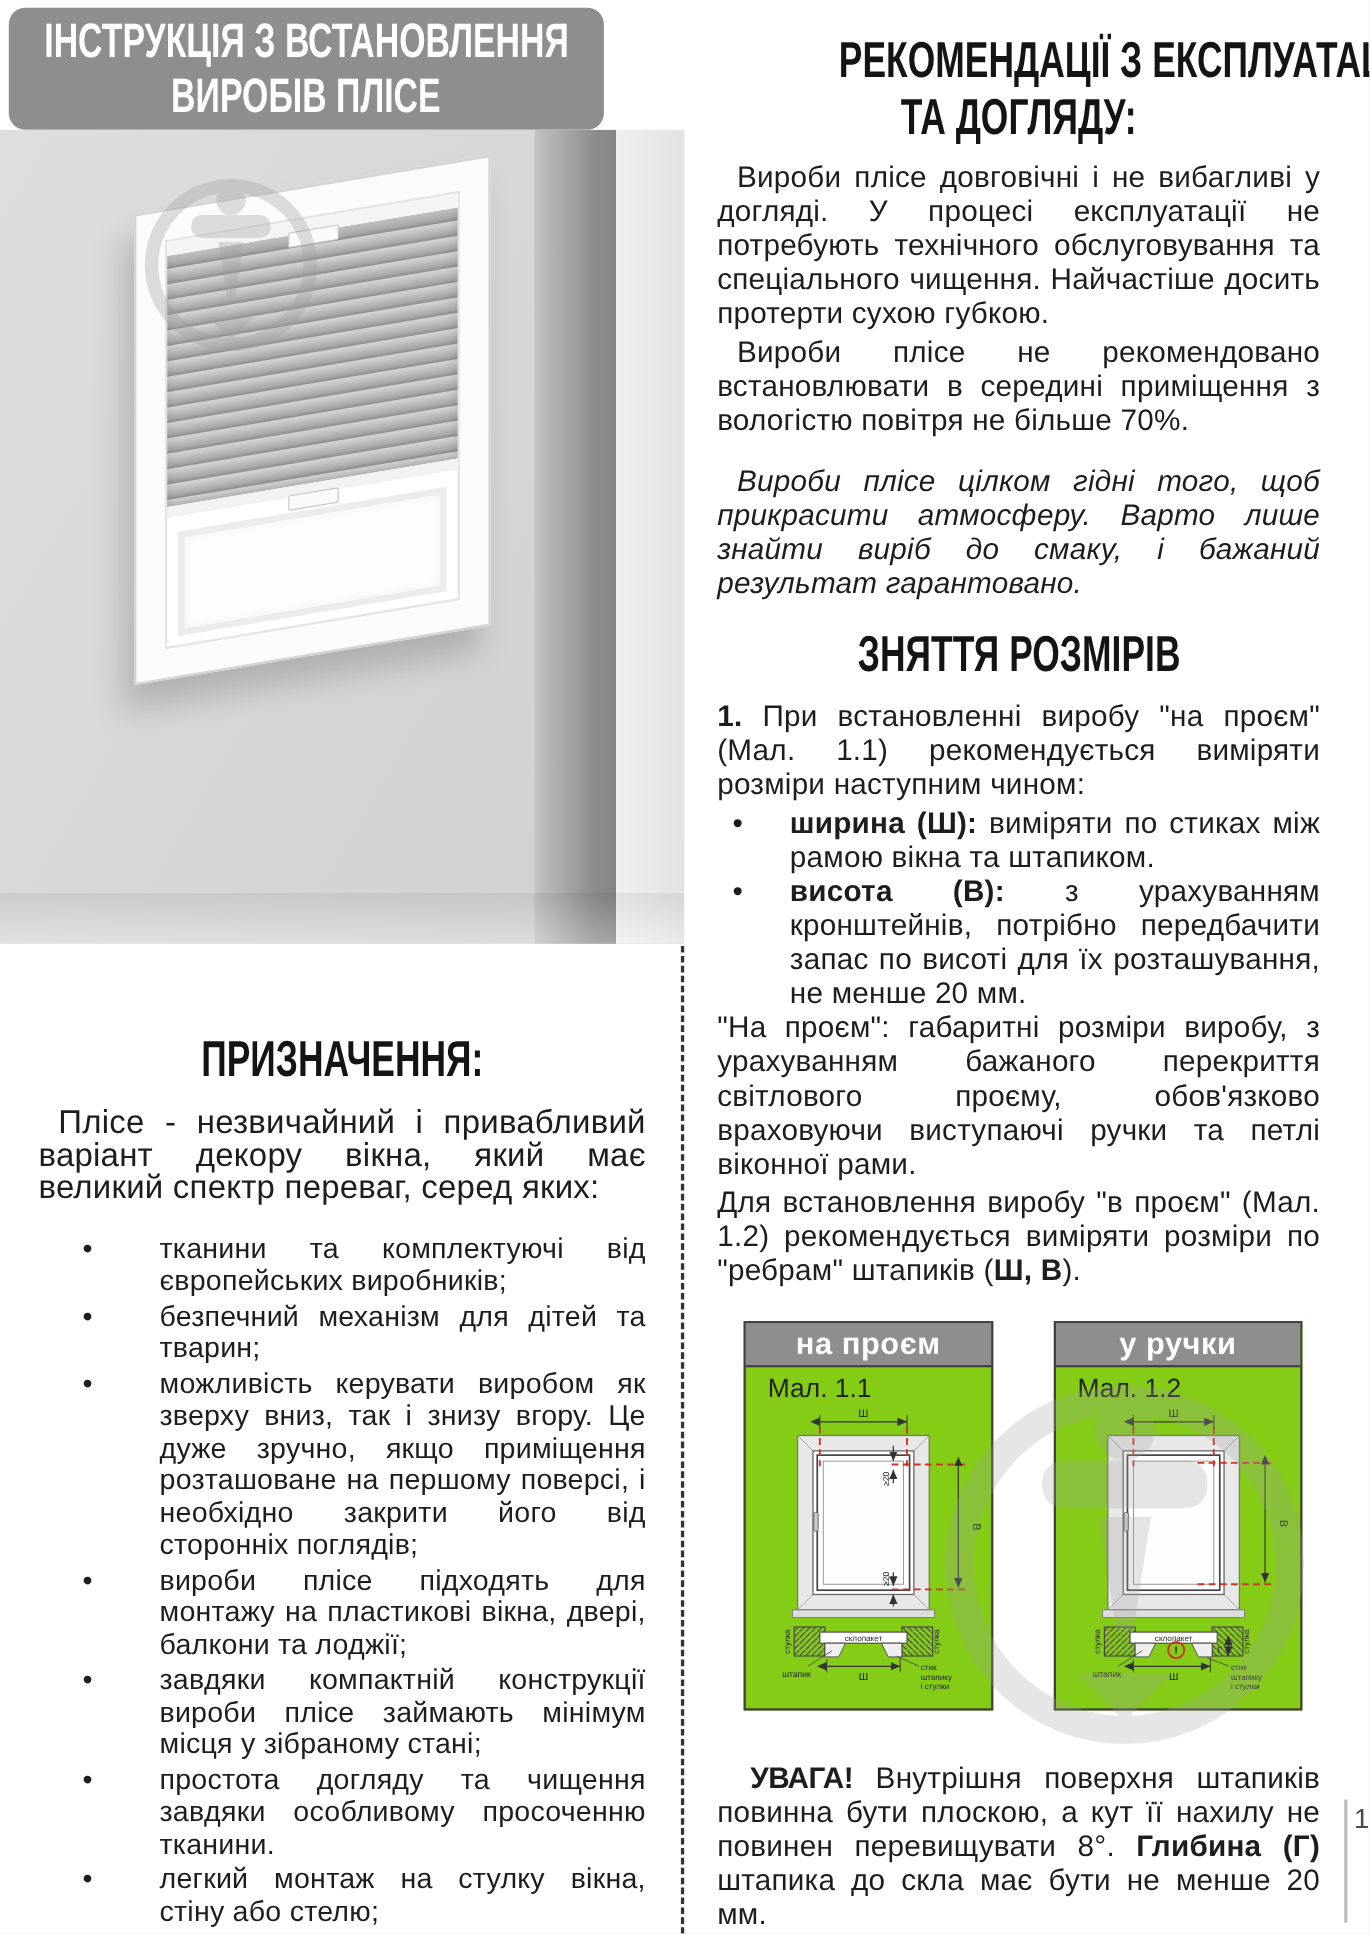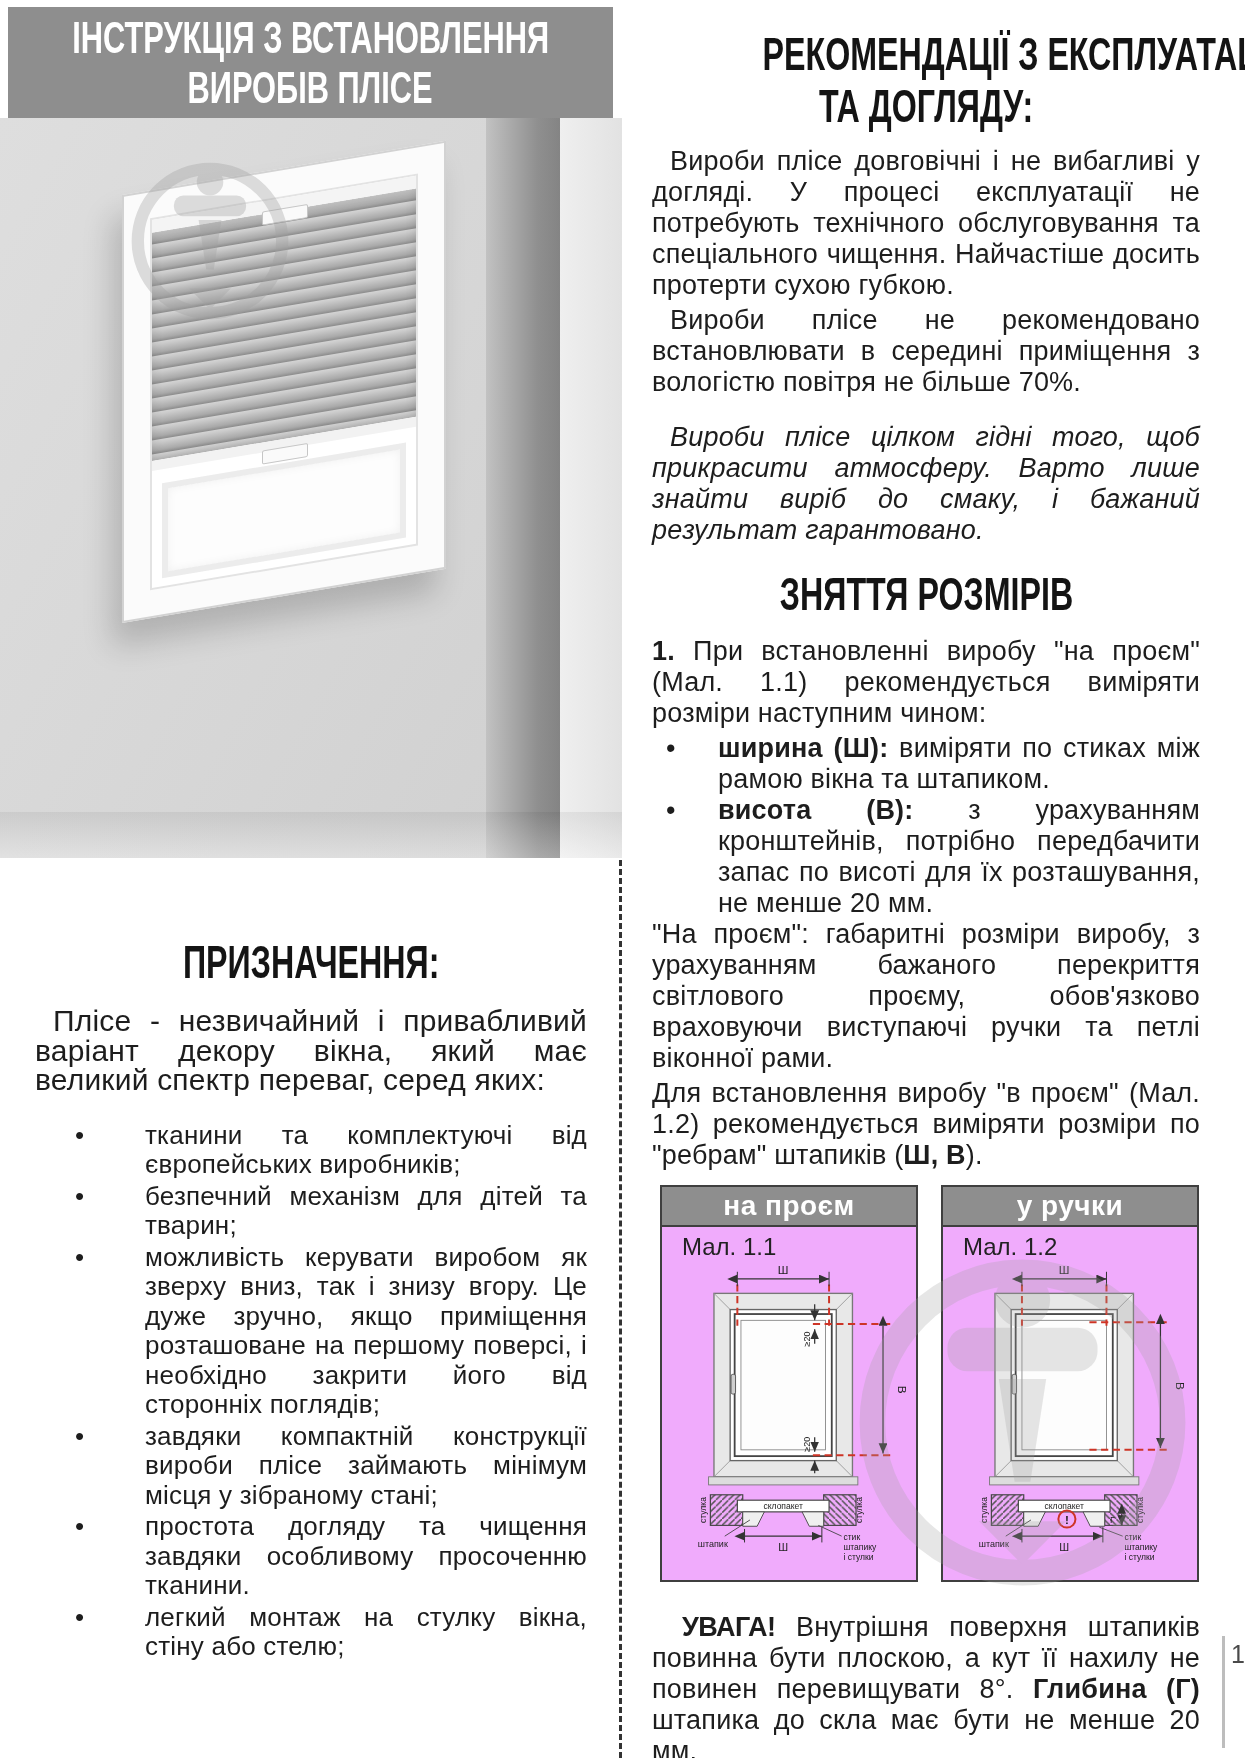--- a/index.html
+++ b/index.html
@@ -8,22 +8,22 @@
 
   
   .hwrap{text-align:center;}
   .cond{display:inline-block;transform:scaleX(.7);transform-origin:50% 50%;
         font-weight:bold;white-space:nowrap;letter-spacing:0;}
   .h-page{font-size:44px;line-height:50px;color:#ffffff;}
   .h-sec{font-size:46px;line-height:52px;color:#141414;}
 
   
   .left-col{position:absolute;left:0;top:0;width:622px;}
-  .page-header{margin:7px 0 0 8px;width:605px;height:111px;background:#8e8e8e;
-               display:flex;flex-direction:column;align-items:center;justify-content:center;}
+  .page-header{margin:7px 0 0 8px;width:541px;height:111px;background:#8e8e8e;
+               display:flex;flex-direction:column;align-items:center;justify-content:center;border-radius:15px;}
   .photo{position:relative;margin:0;width:622px;height:740px;
          background:linear-gradient(120deg,#dedede 0%,#d6d6d6 55%,#cfcfcf 100%);overflow:hidden;}
   .reveal-dark{position:absolute;right:62px;top:0;width:74px;height:100%;
                background:linear-gradient(90deg,#c2c2c2,#8f8f8f 70%,#848484);}
   .reveal-light{position:absolute;right:0;top:0;width:62px;height:100%;
                 background:linear-gradient(90deg,#efefef,#e2e2e2);}
   .floor{position:absolute;left:0;bottom:0;width:100%;height:46px;
          background:linear-gradient(180deg,rgba(0,0,0,0.06),rgba(255,255,255,0.25));}
   .window{position:absolute;left:122px;top:77px;width:320px;height:424px;
           transform:skewY(-9.5deg);transform-origin:top left;background:#fbfbfb;
@@ -63,21 +63,21 @@
   .mb-big{margin-bottom:24px;}
   .italic{font-style:italic;margin-bottom:8px;}
   .h-meas{margin:22px 0 16px 0;}
   .bullets-r{margin:0;padding:0;}
   .bullets-r li{list-style:none;position:relative;padding-left:66px;margin:0;
                 font-size:27px;line-height:31px;text-align:justify;letter-spacing:.2px;}
   .bullets-r li::before{content:"\2022";position:absolute;left:14px;top:0;}
 
   
   .diagrams{display:flex;gap:23px;margin:14px 0 0 8px;}
-  .dbox{margin:0;width:258px;border:2px solid #3f3f3f;background:#f0abfc;box-sizing:border-box;}
+  .dbox{margin:16px;width:258px;border:2px solid #3f3f3f;background:#84cc16;box-sizing:border-box;}
   .dhead{height:38px;background:#8e8e8e;color:#ffffff;font-weight:bold;font-size:28px;
          display:flex;align-items:center;justify-content:center;letter-spacing:.5px;}
   .dbody{padding:4px 6px 2px 16px;border-top:2px solid #3f3f3f;}
   .figlab{font-size:24px;color:#222222;margin:2px 0 0 4px;}
   .dsvg{width:100%;display:block;}
   .dsvg text{font-family:"Liberation Sans",sans-serif;fill:#222222;}
   .dim{stroke:#333333;stroke-width:1.4;fill:none;}
   .tick{stroke:#333333;stroke-width:1.1;}
   .red{stroke:#cd3426;stroke-width:2.2;stroke-dasharray:8 5;fill:none;}
   .lead{stroke:#444444;stroke-width:1;fill:none;}
@@ -132,20 +132,21 @@
 
     <section class="left-content">
       <div class="hwrap">
         <span class="cond h-sec">ПРИЗНАЧЕННЯ:</span>
       </div>
       <p class="body-l indent intro">Плісе - незвичайний і привабливий варіант декору вікна, який має великий спектр переваг, серед яких:</p>
       <ul class="bullets-l">
         <li>тканини та комплектуючі від європейських виробників;</li>
         <li>безпечний механізм для дітей та тварин;</li>
         <li>можливість керувати виробом як зверху вниз, так і знизу вгору. Це дуже зручно, якщо приміщення розташоване на першому поверсі, і необхідно закрити його від сторонніх поглядів;</li>
+        <li>вироби плісе підходять для монтажу на пластикові вікна, двері, балкони та лоджії;</li>
         <li>завдяки компактній конструкції вироби плісе займають мінімум місця у зібраному стані;</li>
         <li>простота догляду та чищення завдяки особливому просоченню тканини.</li>
         <li>легкий монтаж на стулку вікна, стіну або стелю;</li>
       </ul>
     </section>
   </aside>
 
   <div class="divider"></div>
 
   <main class="right-col">

